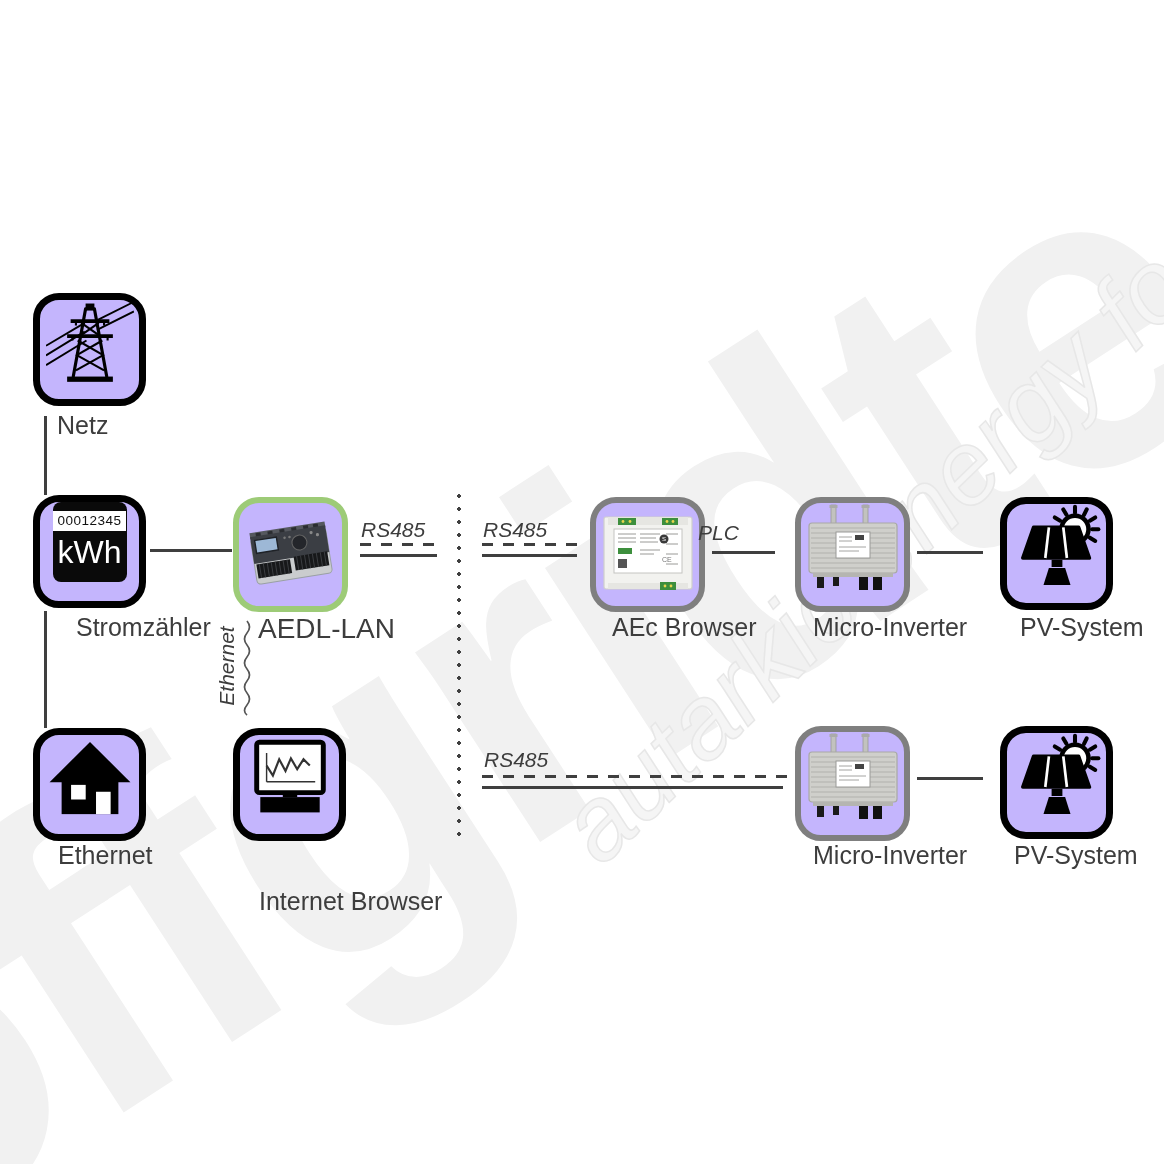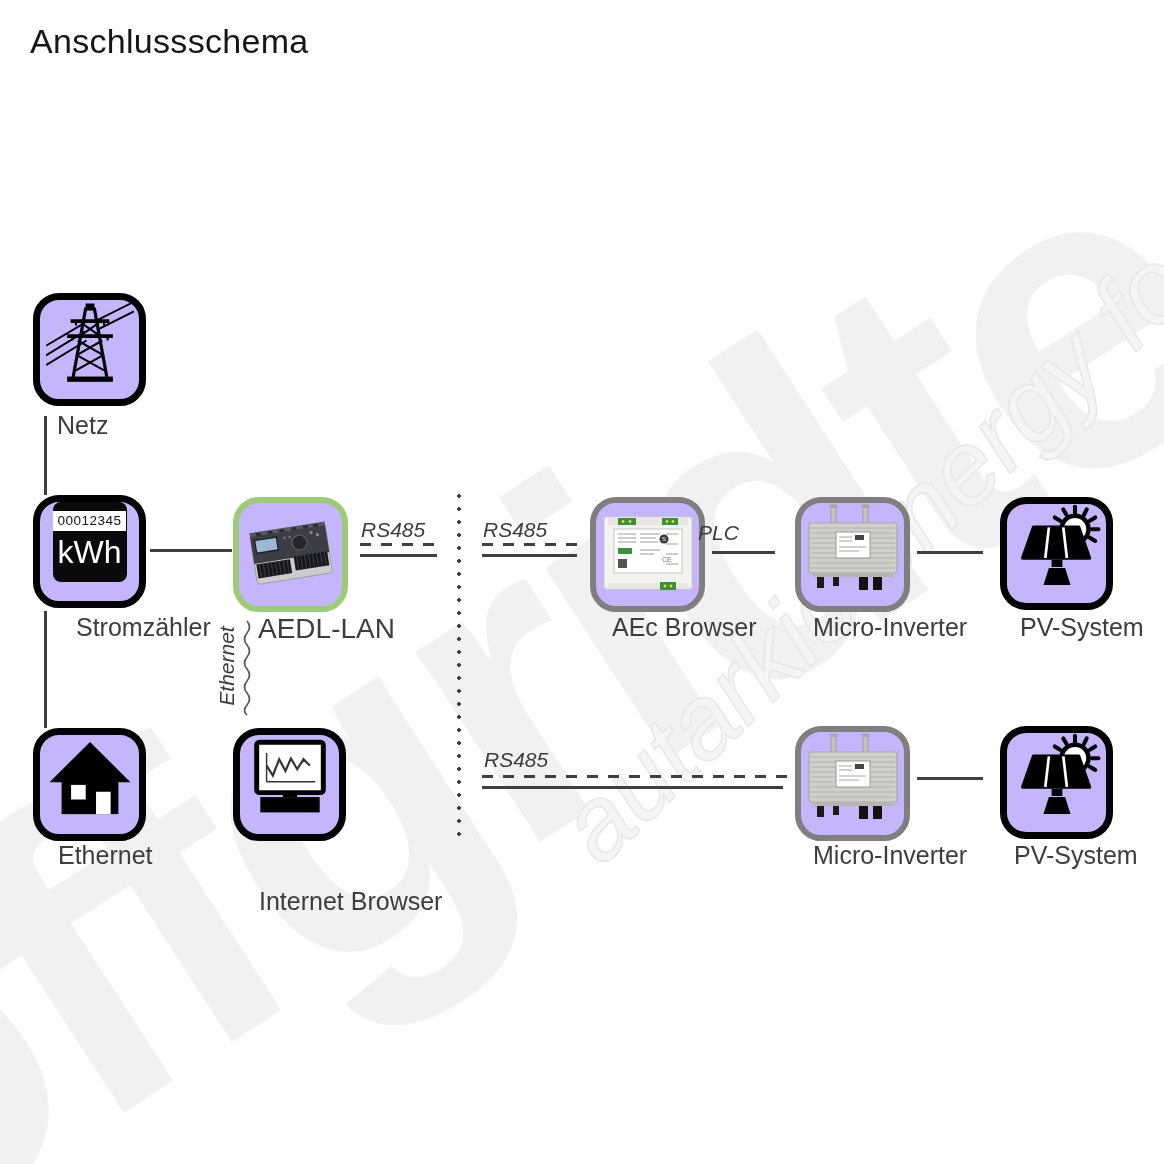--- a/index.html
+++ b/index.html
@@ -43,21 +43,20 @@
   .meter-unit{color:#fff;font-size:32px;margin-top:3px;}
 </style>
 </head>
 <body>
 
 <div class="canvas">
 
   <div class="wm-brand">offgridtec</div>
   <div class="wm-slogan">autarkic energy for ev</div>
 
-  <div class="title">Anschlussschema</div>
 
   <div class="tile tb" style="left:33px;top:293px;width:113px;height:113px;">
     <svg width="88" height="88" viewBox="0 0 100 100">
       <g stroke="#000" fill="none" stroke-width="2.2">
         <line x1="0" y1="52" x2="44" y2="26"></line>
           <line x1="0" y1="63" x2="44" y2="36"></line>
         <line x1="0" y1="74" x2="46" y2="46"></line>
           <line x1="56" y1="24" x2="100" y2="2"></line>
         <line x1="58" y1="34" x2="100" y2="13"></line>
       </g>

